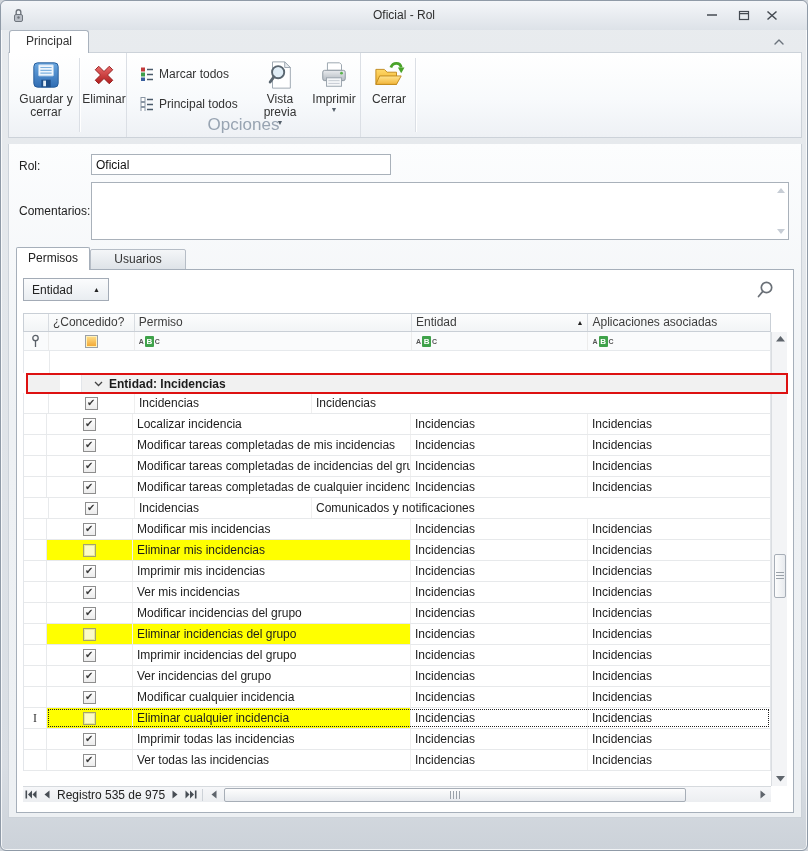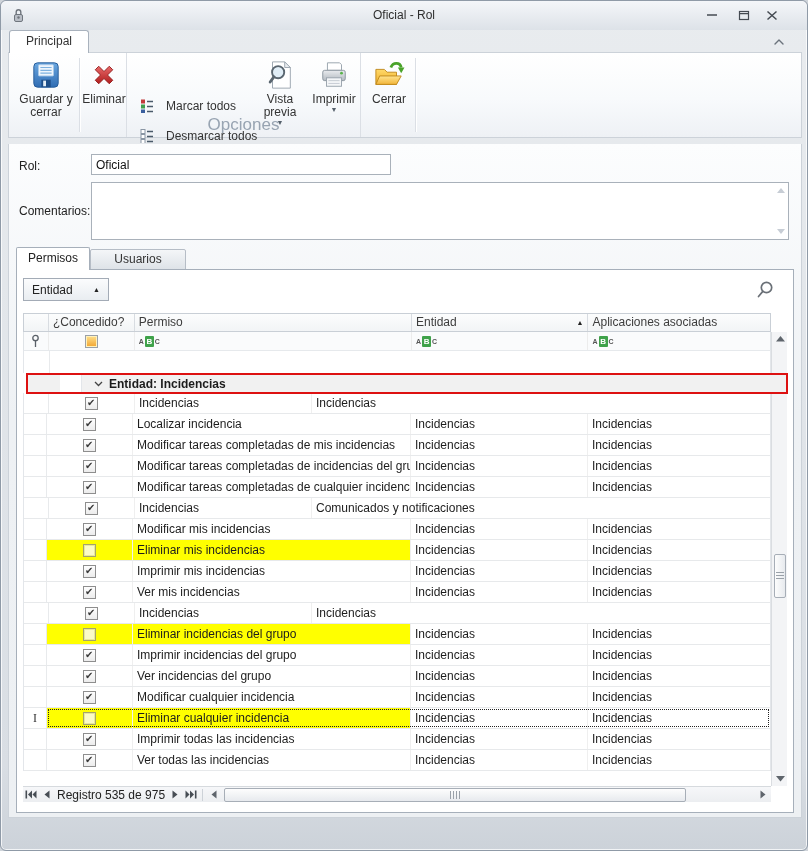--- a/index.html
+++ b/index.html
@@ -20,21 +20,21 @@
   .rtab { position:absolute; left:8px; top:29px; width:80px; height:23px; z-index:3;
           background:#fff; border:1px solid #a9b2bd; border-bottom:none; border-radius:3px 3px 0 0;
           text-align:center; line-height:21px; color:#333; }
   .ribbon-collapse { position:absolute; left:770px; top:34px; width:16px; height:14px; display:flex; align-items:center; justify-content:center; }
   .ribbon-body { position:absolute; left:7px; top:51px; width:794px; height:86px; z-index:2;
                  background:linear-gradient(#ffffff,#f8fafc 55%,#eef1f5); border:1px solid #ccd2d9; }
   .rsep { position:absolute; top:5px; bottom:5px; width:1px; background:#dbdfe5; box-shadow:1px 0 0 #fff; }
   .bigbtn { position:absolute; top:4px; height:78px; display:flex; flex-direction:column; align-items:center; text-align:center; color:#333; }
   .bigbtn .bicon { height:36px; display:flex; align-items:center; }
   .bigbtn .blabel { line-height:13px; }
-  .smallbtn { position:absolute; height:22px; display:flex; align-items:center; gap:12px; color:#333; white-space:nowrap;margin-top:32px; }
+  .smallbtn { position:absolute; height:22px; display:flex; align-items:center; gap:5px; color:#333; white-space:nowrap; }
   .rgroup { position:absolute; left:117px; top:0; width:235px; height:84px; border-left:1px solid #dbdfe5; border-right:1px solid #dbdfe5; }
   .rgroup-label { position:absolute; left:0; right:0; bottom:2px; text-align:center; color:#98a4b2; font-size:17px; }
   .dd-arrow { font-size:7px; color:#55606b; }
 
   
   .client-bg { position:absolute; left:7px; top:143px; width:794px; height:674px;
                background:linear-gradient(#fcfdfe,#eef1f4 40%,#edf0f3); border:1px solid #ccd2d9; border-top:none; }
   .flabel { position:absolute; color:#222; }
   .rol-input { position:absolute; left:90px; top:153px; width:300px; height:21px; border:1px solid #a9b1ba;
                background:#fff; padding:0 4px; font:inherit; color:#111; }
@@ -205,21 +205,21 @@
       </div>
       <div class="smallbtn" style="left:13px; top:40px;">
         <span>
           <svg width="14" height="14">
               <rect x="1" y="0.5" width="4" height="4" fill="#fff" stroke="#8a96a4"></rect>
               <rect x="1" y="5.5" width="4" height="4" fill="#fff" stroke="#8a96a4"></rect>
               <rect x="1" y="10.5" width="4" height="4" fill="#fff" stroke="#8a96a4"></rect>
               <path d="M7 2.5h6M7 7.5h6M7 12.5h6" stroke="#4a5a6a" stroke-width="1.4"></path>
             </svg>
         </span>
-        <span>Desmarcar todos</span>
+        <span>Principal todos</span>
       </div>
 
       <div class="bigbtn" style="left:126px; width:54px;">
         <span class="bicon">
           <svg width="30" height="30" viewBox="0 0 32 32">
             <path d="M8 2h13l6 6v22H8z" fill="#fff" stroke="#9aa4ae"></path>
             <path d="M21 2v6h6z" fill="#e8ecf0" stroke="#9aa4ae"></path>
             <circle cx="14" cy="13" r="6.5" fill="rgba(186,214,236,.45)" stroke="#5a6670" stroke-width="2"></circle>
             <path d="M9.5 18l-4 5.5" stroke="#5a6670" stroke-width="3" stroke-linecap="round"></path>
           </svg>
@@ -473,20 +473,21 @@
         <div class="cell c-ent">Incidencias</div>
         <div class="cell c-app" style="border-right:none;">Incidencias</div>
       </div>
     </div>
       <div class="grow">
       <div class="cell c-ind"></div>
       <div class="rowbody">
         <div class="cell c-chk">
             <span class="cb checked"></span>
           </div>
+        <div class="cell c-per">Modificar incidencias del grupo</div>
         <div class="cell c-ent">Incidencias</div>
         <div class="cell c-app" style="border-right:none;">Incidencias</div>
       </div>
     </div>
       <div class="grow hl">
       <div class="cell c-ind"></div>
       <div class="rowbody">
         <div class="cell c-chk">
             <span class="cb unchecked"></span>
           </div>

